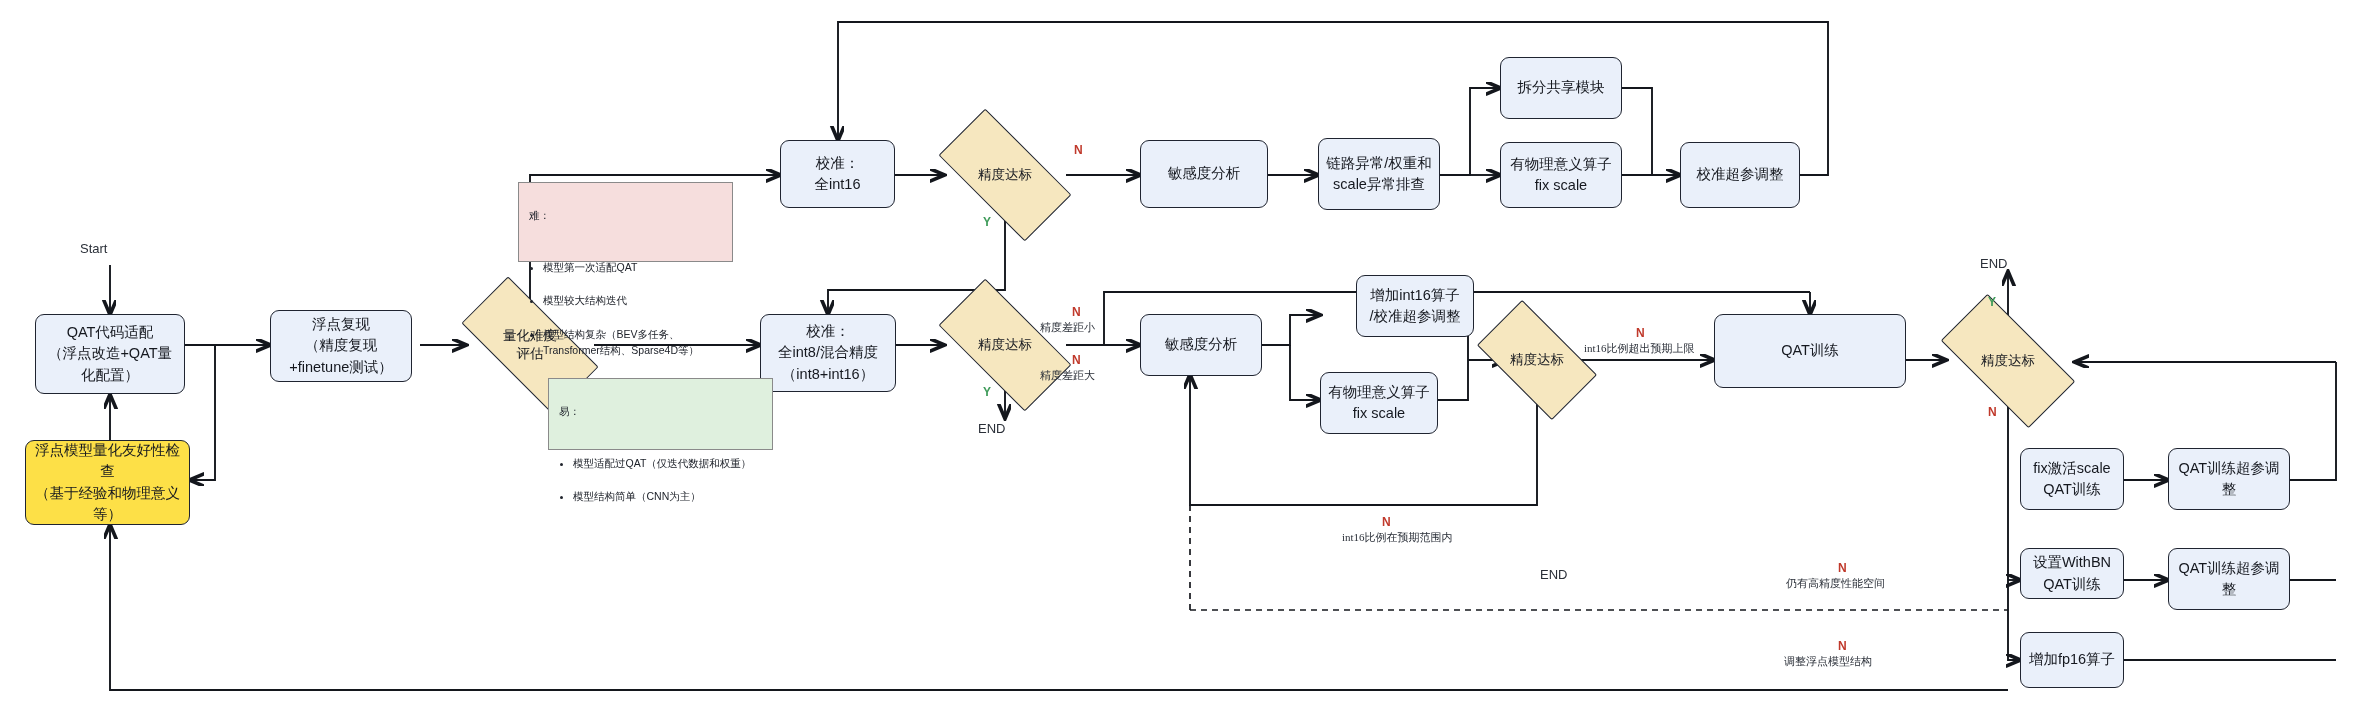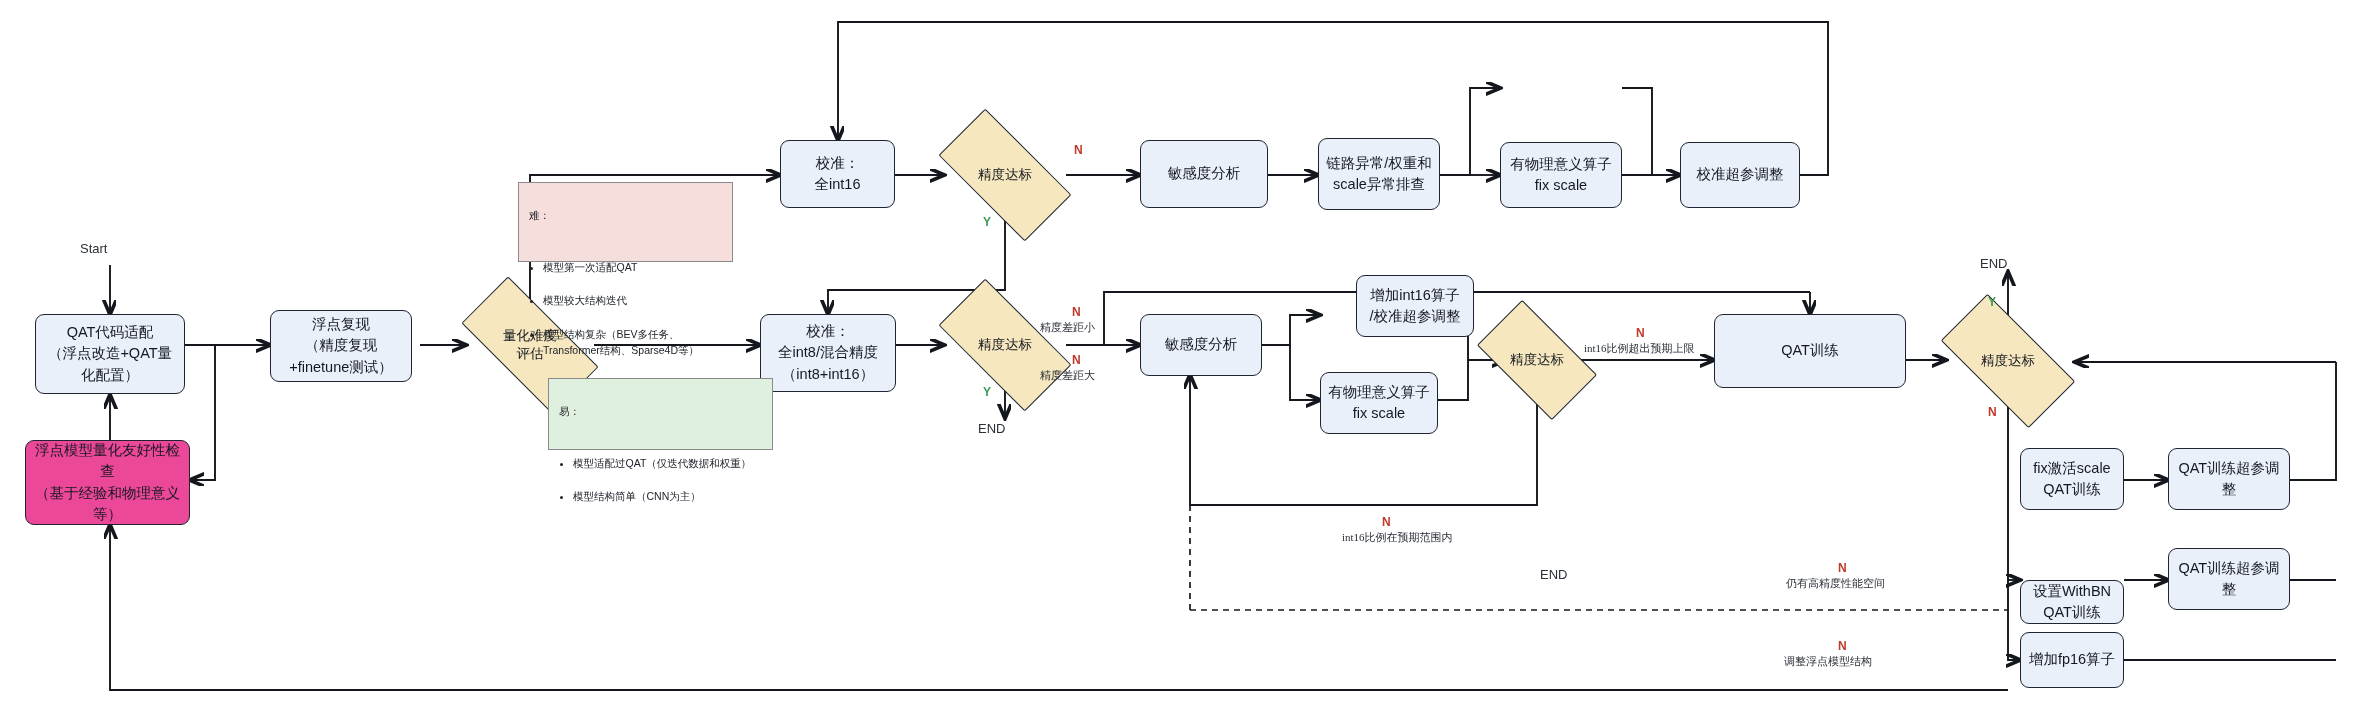--- a/index.html
+++ b/index.html
@@ -13,21 +13,21 @@
     border-radius:9px;
     background:#eaf0fa;
     display:flex;align-items:center;justify-content:center;
     text-align:center;
     font-size:14.5px;
     color:#15181f;
     line-height:1.45;
     white-space:pre-line;
     padding:2px 6px;
   }
-  .node.green{background:#ec4899;border-color:#1f2430;}
+  .node.green{background:#fde047;border-color:#1f2430;}
   .note{
     position:absolute;box-sizing:border-box;
     border:1.4px solid #8a8a8a;
     font-size:10.5px;line-height:1.55;color:#20242c;
     padding:8px 10px;text-align:left;white-space:pre-line;
   }
   .note.pink{background:#f6dedd;}
   .note.green{background:#dff0de;}
   .note ul{margin:2px 0 0 0;padding-left:14px;}
   .note li{margin:0.5px 0;}
@@ -163,20 +163,21 @@
 （精度复现+finetune测试）</div>
 
   <div class="node" style="left:780px;top:140px;width:115px;height:68px;">校准：
 全int16</div>
 
   <div class="node" style="left:1140px;top:140px;width:128px;height:68px;">敏感度分析</div>
 
   <div class="node" style="left:1318px;top:138px;width:122px;height:72px;">链路异常/权重和
 scale异常排查</div>
 
+  <div class="node" style="left:1500px;top:57px;width:122px;height:62px;">拆分共享模块</div>
 
   <div class="node" style="left:1500px;top:142px;width:122px;height:66px;">有物理意义算子
 fix scale</div>
 
   <div class="node" style="left:1680px;top:142px;width:120px;height:66px;">校准超参调整</div>
 
   <div class="node" style="left:760px;top:314px;width:136px;height:78px;">校准：
 全int8/混合精度
 （int8+int16）</div>
 
@@ -188,21 +189,21 @@
   <div class="node" style="left:1320px;top:372px;width:118px;height:62px;">有物理意义算子
 fix scale</div>
 
   <div class="node" style="left:1714px;top:314px;width:192px;height:74px;">QAT训练</div>
 
   <div class="node" style="left:2020px;top:448px;width:104px;height:62px;">fix激活scale
 QAT训练</div>
 
   <div class="node" style="left:2168px;top:448px;width:122px;height:62px;">QAT训练超参调整</div>
 
-  <div class="node" style="left:2020px;top:580px;width:104px;height:44px;">设置WithBN
+  <div class="node" style="left:2020px;top:548px;width:104px;height:51px;">设置WithBN
 QAT训练</div>
 
   <div class="node" style="left:2168px;top:548px;width:122px;height:62px;">QAT训练超参调整</div>
 
   <div class="node" style="left:2020px;top:632px;width:104px;height:56px;">增加fp16算子</div>
 
   <div class="diamond" style="left:466px;top:312px;width:128px;height:66px;">
     <div class="dshape"></div>
     <div class="dlabel">量化难度
 评估</div>

